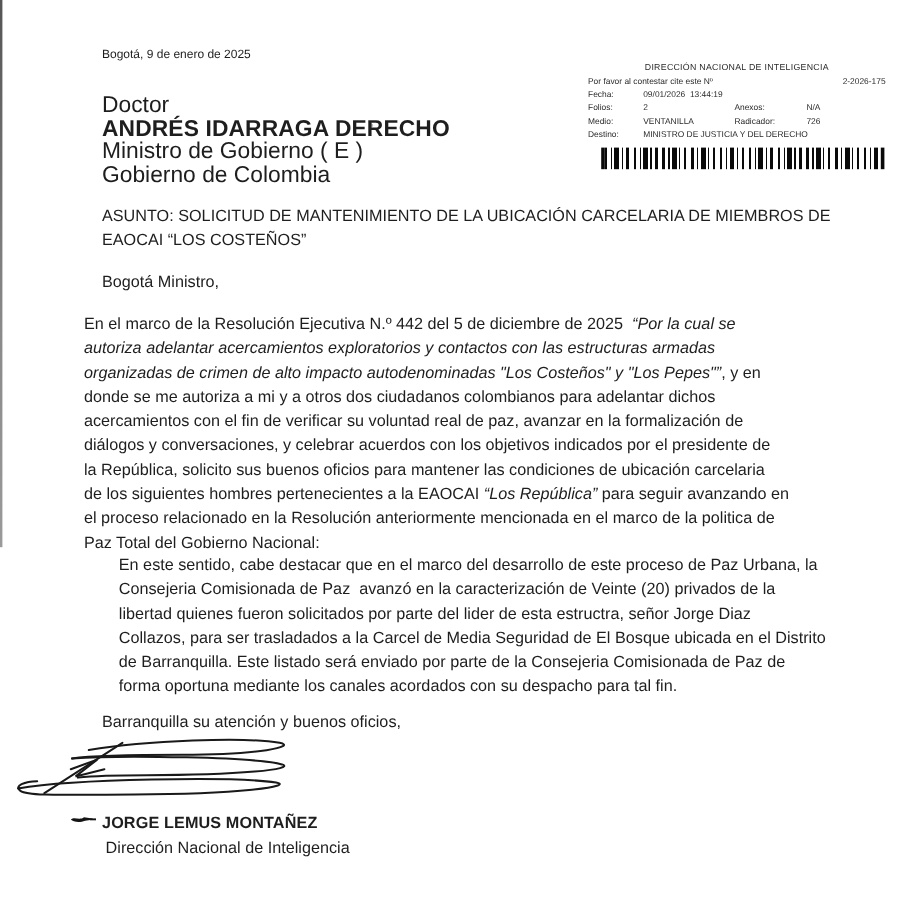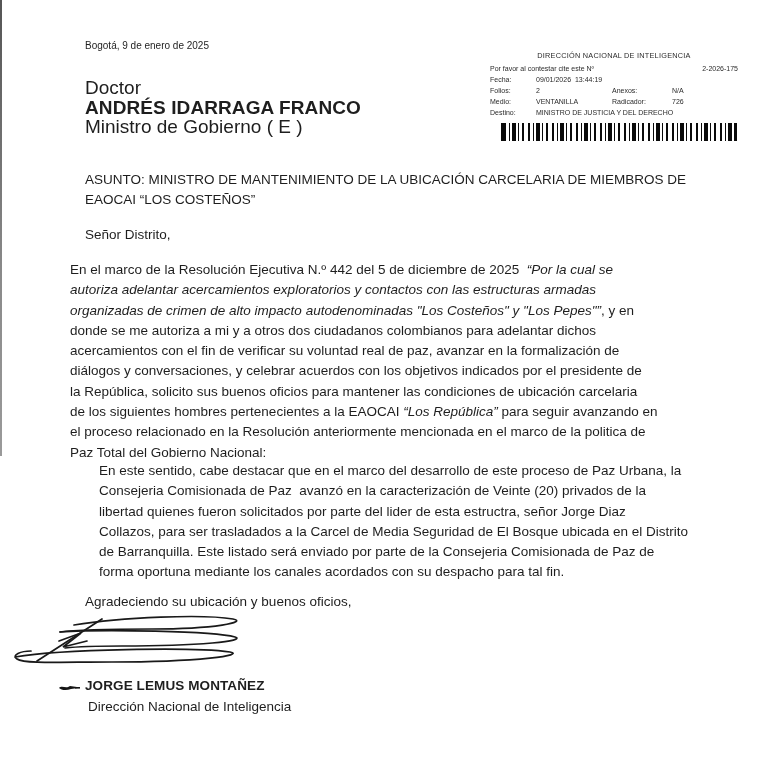--- a/index.html
+++ b/index.html
@@ -40,36 +40,37 @@
 
   .bodytext{font-size:13.5px;line-height:20.3px;white-space:pre;}
   .subject{left:85px;top:170px;}
   .greeting{left:85px;top:225px;}
   .para1{left:70px;top:260px;}
   .para2{left:99px;top:461px;}
   .closing{left:85px;top:592px;}
   .it{font-style:italic;}
 
   .sig-svg{left:2px;top:606px;}
-  .signer-name-row{left:58px;top:678px;display:flex;align-items:flex-end;gap:5px;font-size:13.5px;font-weight:bold;letter-spacing:.1px;}
+  .signer-name-row{left:58px;top:678px;display:flex;align-items:flex-start;gap:5px;font-size:13.5px;font-weight:bold;letter-spacing:.1px;}
   .signer-dept{left:88px;top:699px;font-size:13.5px;}
   .ink-icon{display:inline-block;line-height:0;}
 </style>
 </head>
 <body>
 
 <div class="abs scanline"></div>
 <div class="abs speck"></div>
 
 <div class="abs date">Bogotá, 9 de enero de 2025</div>
 
 <div class="abs recipient">
   <div>Doctor</div>
-  <div class="name">ANDRÉS IDARRAGA FRANCO</div>
+  <div class="name">ANDRÉS IDARRAGA DERECHO</div>
   <div>Ministro de Gobierno ( E )</div>
+  <div>Gobierno de Colombia</div>
 </div>
 
 <div class="abs stamp">
   <div class="stamp-title">DIRECCIÓN NACIONAL DE INTELIGENCIA</div>
   <div class="stamp-cite">
     <span>Por favor al contestar cite este Nº</span>
     <span>2-2026-175</span>
   </div>
   <div class="srow">
     <span class="sl">Fecha:</span>
@@ -88,44 +89,44 @@
     <span class="sv2">726</span>
   </div>
   <div class="srow">
     <span class="sl">Destino:</span>
     <span class="sv-wide">MINISTRO DE JUSTICIA Y DEL DERECHO</span>
   </div>
 </div>
 
 <div class="abs barcode"></div>
 
-<div class="abs bodytext subject">ASUNTO: MINISTRO DE MANTENIMIENTO DE LA UBICACIÓN CARCELARIA DE MIEMBROS DE
+<div class="abs bodytext subject">ASUNTO: SOLICITUD DE MANTENIMIENTO DE LA UBICACIÓN CARCELARIA DE MIEMBROS DE
 EAOCAI “LOS COSTEÑOS”</div>
 
-<div class="abs bodytext greeting">Señor Distrito,</div>
+<div class="abs bodytext greeting">Bogotá Ministro,</div>
 
 <div class="abs bodytext para1"><span>En el marco de la Resolución Ejecutiva N.º 442 del 5 de diciembre de 2025  </span><span class="it">“Por la cual se
 autoriza adelantar acercamientos exploratorios y contactos con las estructuras armadas
 organizadas de crimen de alto impacto autodenominadas "Los Costeños" y "Los Pepes"”</span><span>, y en
 donde se me autoriza a mi y a otros dos ciudadanos colombianos para adelantar dichos
 acercamientos con el fin de verificar su voluntad real de paz, avanzar en la formalización de
 diálogos y conversaciones, y celebrar acuerdos con los objetivos indicados por el presidente de
 la República, solicito sus buenos oficios para mantener las condiciones de ubicación carcelaria
 de los siguientes hombres pertenecientes a la EAOCAI </span><span class="it">“Los República”</span><span> para seguir avanzando en
 el proceso relacionado en la Resolución anteriormente mencionada en el marco de la politica de
 Paz Total del Gobierno Nacional:</span></div>
 
 <div class="abs bodytext para2">En este sentido, cabe destacar que en el marco del desarrollo de este proceso de Paz Urbana, la
 Consejeria Comisionada de Paz  avanzó en la caracterización de Veinte (20) privados de la
 libertad quienes fueron solicitados por parte del lider de esta estructra, señor Jorge Diaz
 Collazos, para ser trasladados a la Carcel de Media Seguridad de El Bosque ubicada en el Distrito
 de Barranquilla. Este listado será enviado por parte de la Consejeria Comisionada de Paz de
 forma oportuna mediante los canales acordados con su despacho para tal fin.</div>
 
-<div class="abs bodytext closing">Agradeciendo su ubicación y buenos oficios,</div>
+<div class="abs bodytext closing">Barranquilla su atención y buenos oficios,</div>
 
 <svg class="abs sig-svg" width="245" height="72" viewBox="0 0 245 72">
   <g fill="none" stroke="#191919" stroke-width="1.7" stroke-linecap="round">
     <path d="M72,19 C120,11 202,8 231,13 C246,16 214,23 150,23 C110,23 72,24 58,26"></path>
     <path d="M58,26 C100,23 212,25 233,31 C245,35 198,40 120,40 C92,40 72,41 63,42"></path>
     <path d="M13,51 C60,43 192,41 228,46 C244,49 198,56 110,56 C60,56 22,58 15,53 C9,49 19,45 29,45"></path>
     <path d="M100,13 L35,55"></path>
     <path d="M57,35 L79,27 L61,41 L85,35"></path>
   </g>
 </svg>

